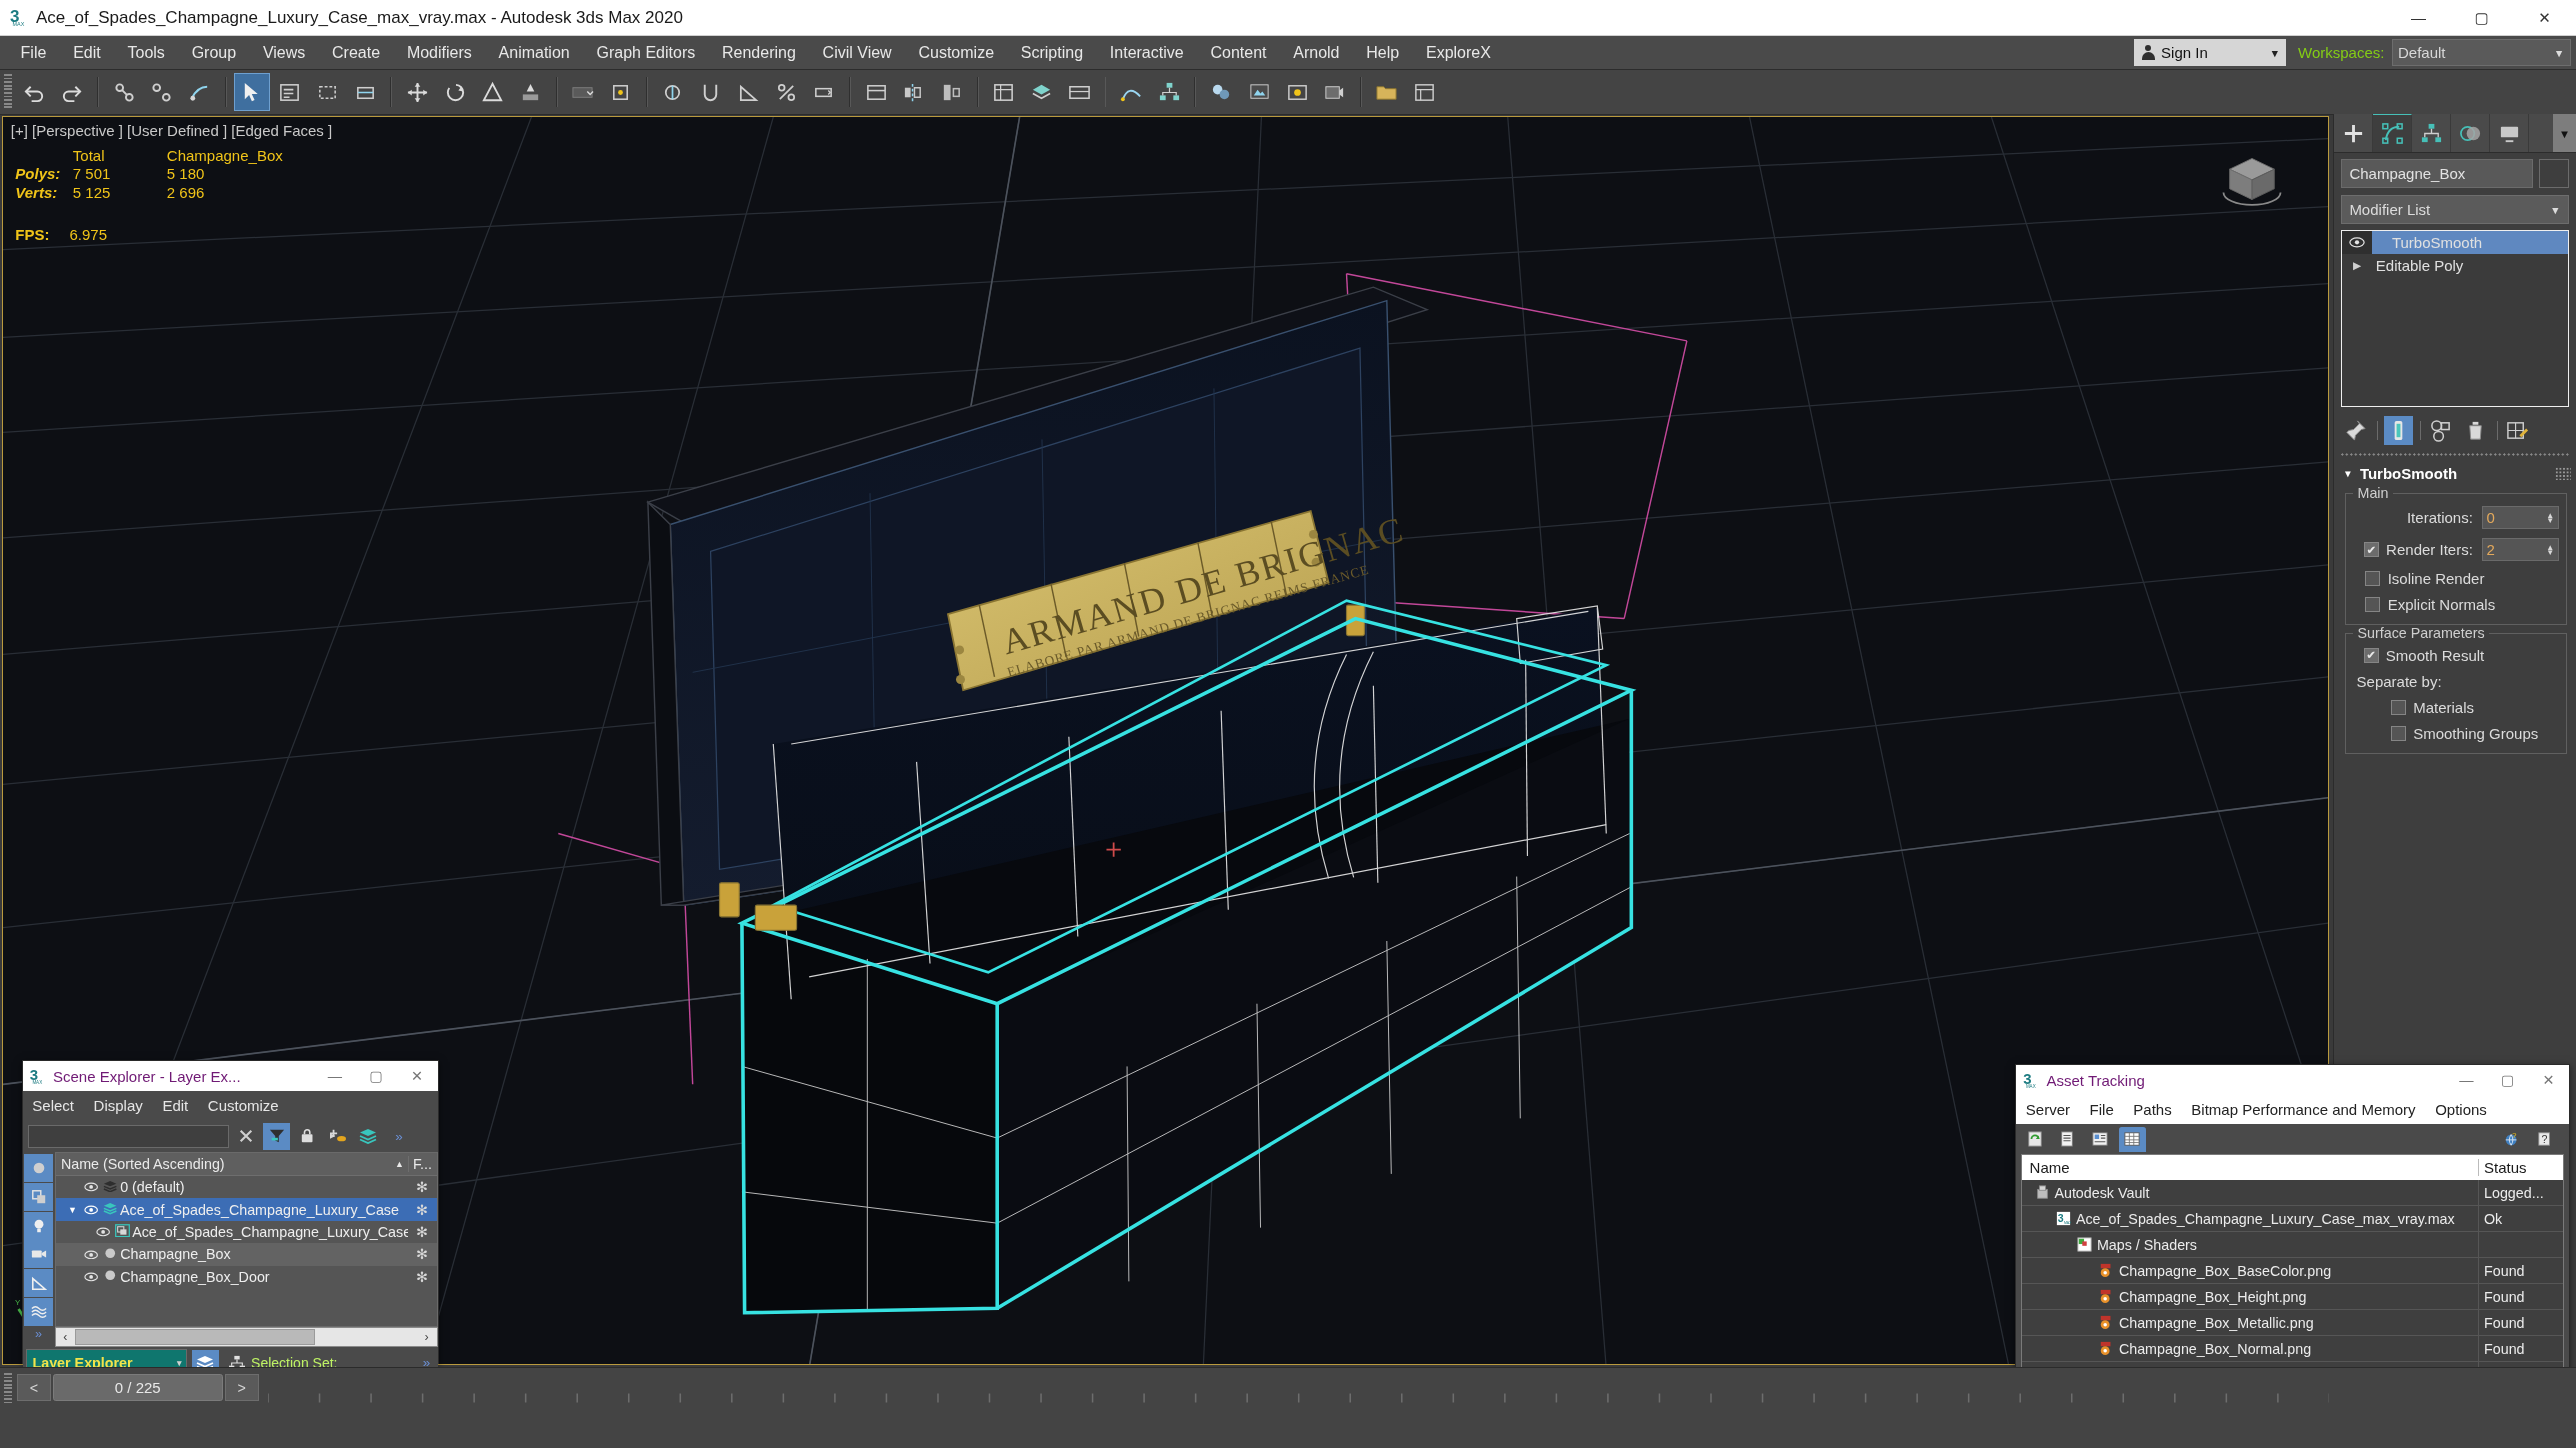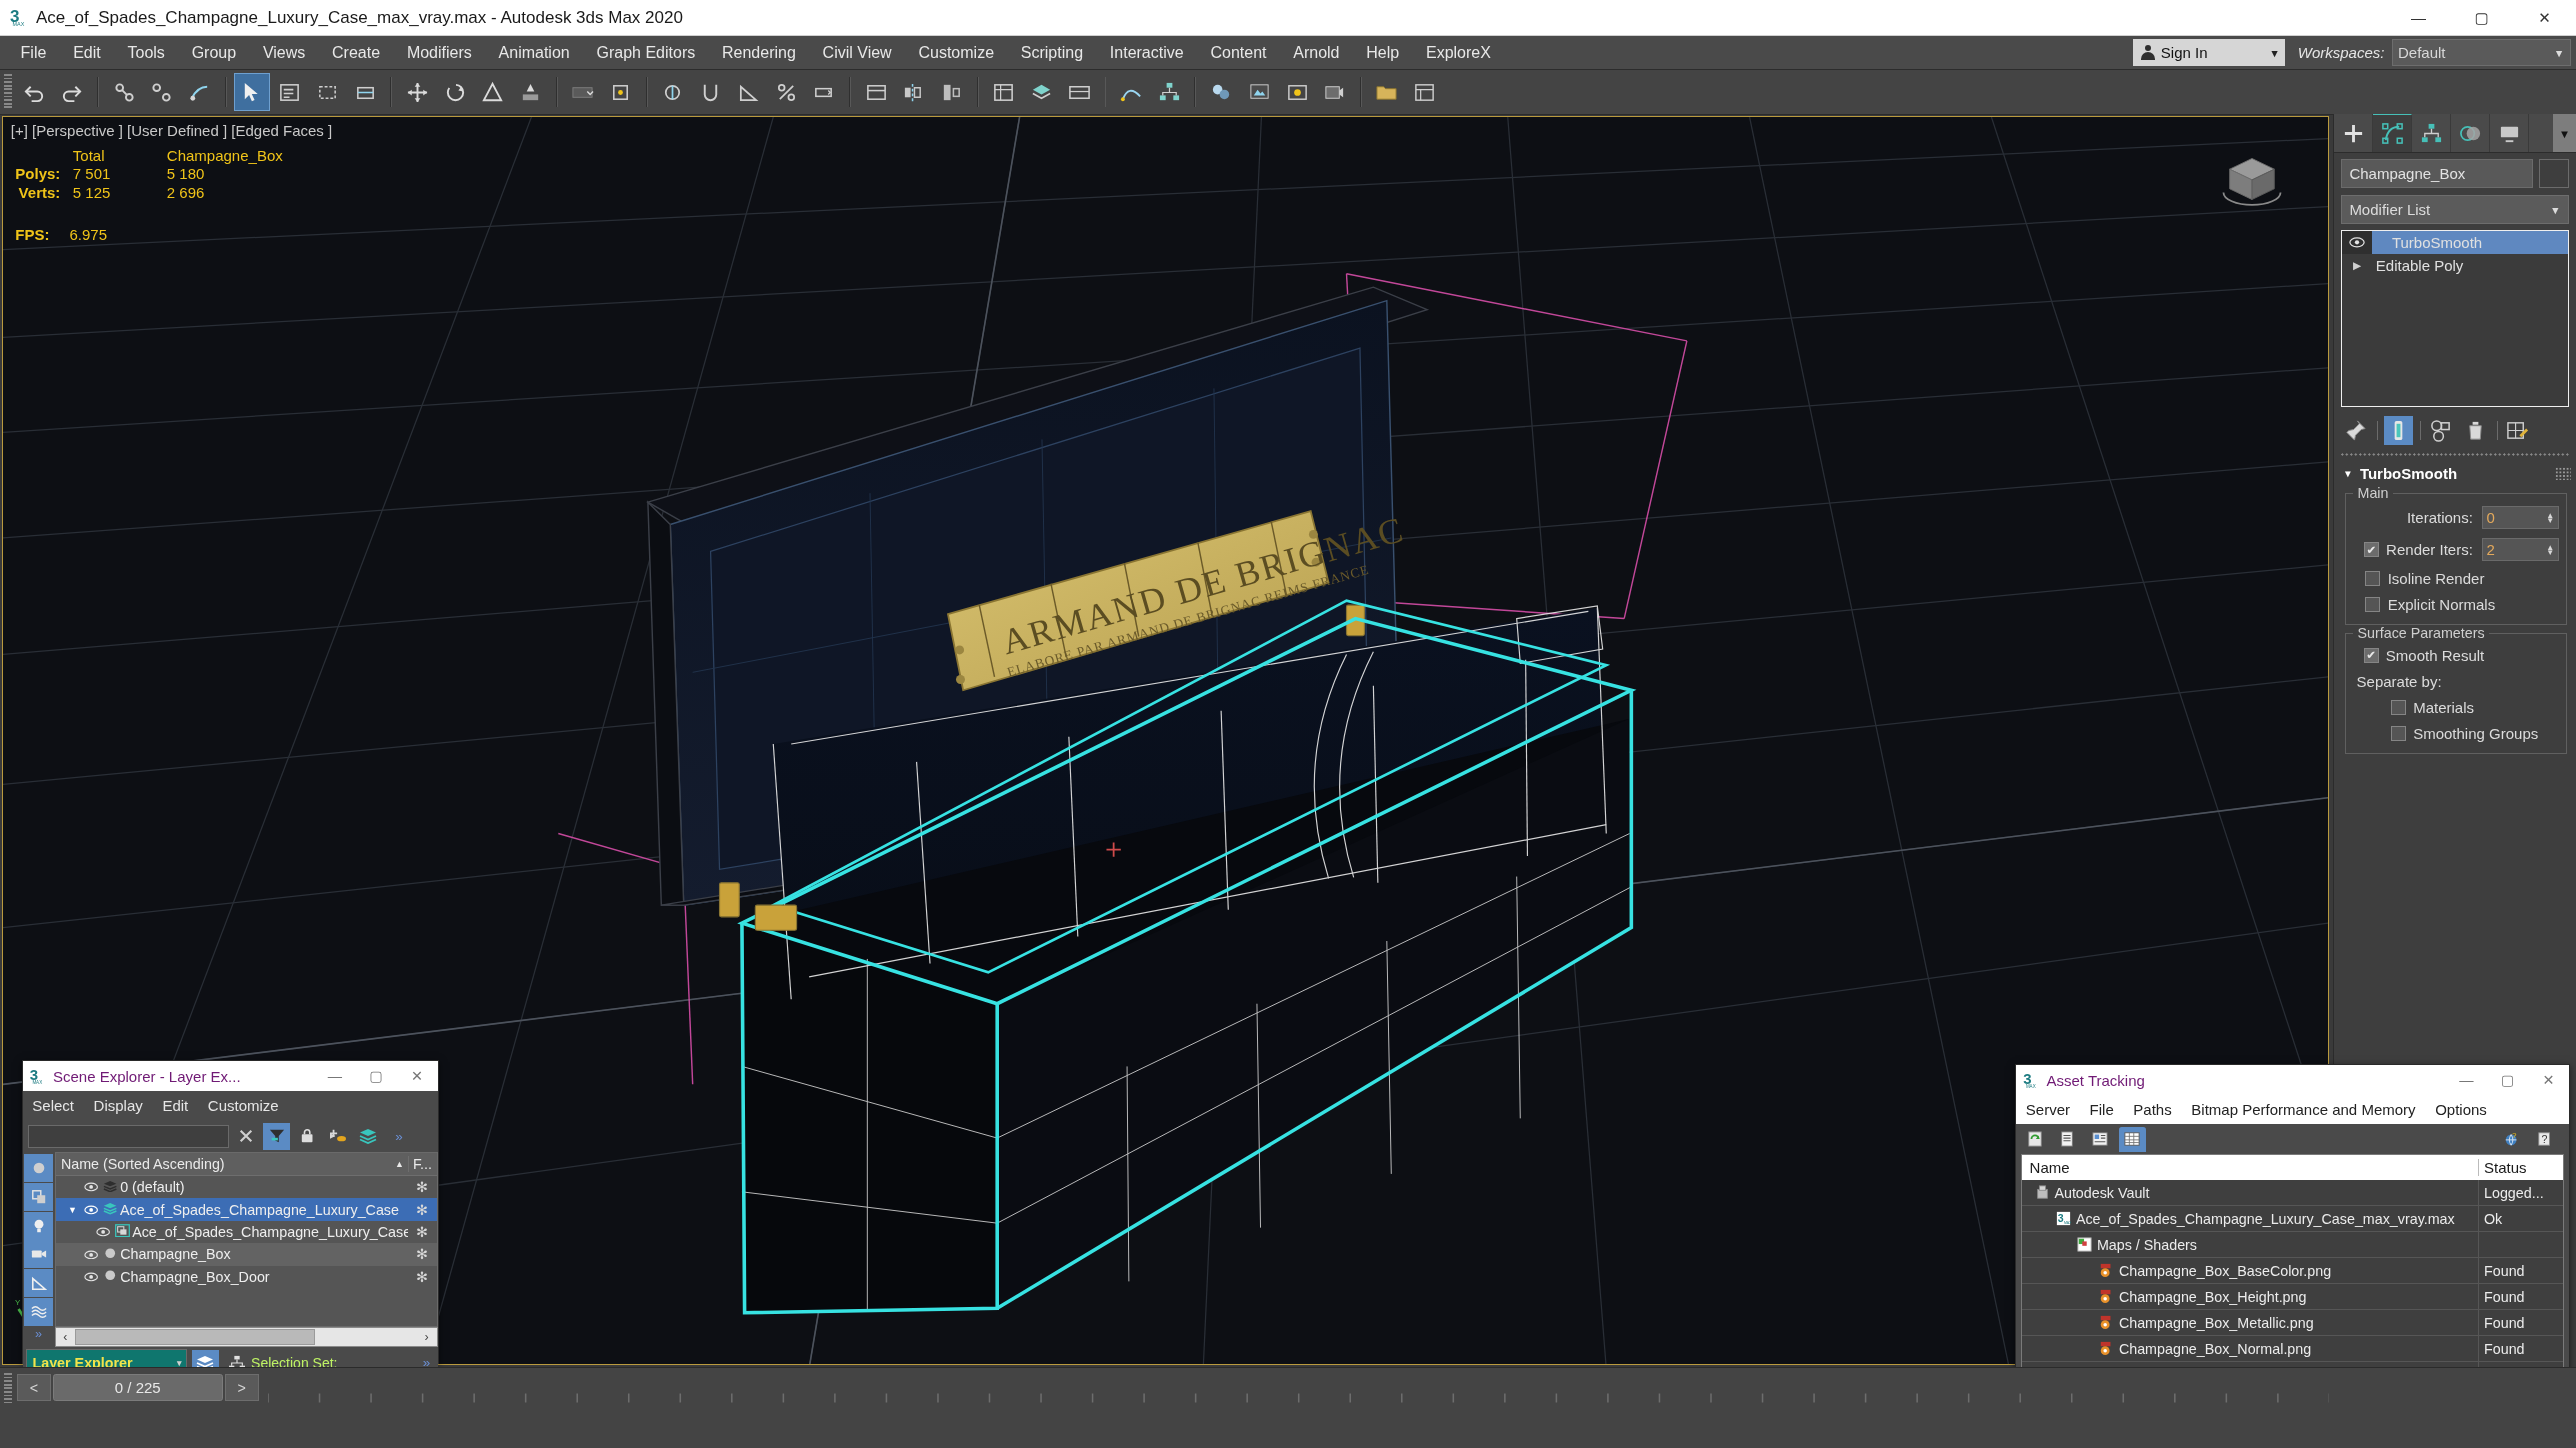--- a/index.html
+++ b/index.html
@@ -28,21 +28,21 @@
   #menu-right { margin-left:auto; display:flex; align-items:center; padding-right:5.4px; }
   #signin { background:#d6d6d6; height:27px; display:flex; align-items:center;
             padding:0 5.4px 0 7.2px; margin-right:12.5px; min-width:152px; }
   #signin .pic { width:15px; height:15px; margin-right:5.4px; position:relative; }
   #signin .pic::before { content:""; position:absolute; left:4.5px; top:0; width:6.3px;
             height:6.3px; border-radius:50%; background:#303030; }
   #signin .pic::after { content:""; position:absolute; left:0.9px; top:7.2px; width:13.4px;
             height:8px; border-radius:7.2px 7.2px 0 0; background:#303030; }
   #signin .lbl { font-size:15px; color:#111; }
   #signin .caret { margin-left:auto; font-size:10.7px; color:#222; padding-left:18px;}
-  #ws-label { color:#e5e5e5; font-size:15px; margin-right:7.2px;font-style:italic; }
+  #ws-label { color:#84cc16; font-size:15px; margin-right:7.2px; }
   #ws-select { background:#5a5a5a; border:0.9px solid #6d6d6d; height:27px; width:179px;
                display:flex; align-items:center; padding:0 5.4px; }
   #ws-select .val { color:#d8d8d8; font-size:15px; }
   #ws-select .caret { margin-left:auto; font-size:10.7px; color:#ddd; }
 
   
   #toolbar { height:45px; background:#444444; display:flex; align-items:center;
              border-bottom:0.9px solid #2b2b2b; padding-left:3.6px; }
   .tgrip { width:8px; height:36px; margin-right:3.6px;
            background:repeating-linear-gradient(to bottom,#888 0 1.8px,#444 1.8px 3.6px); }
@@ -60,21 +60,21 @@
   #viewport { position:absolute; left:1.8px; top:1.8px; right:247px; bottom:1.8px;
               background:#0d0f14; border:0.9px solid #b99a3e; overflow:hidden; }
   #vp-canvas { position:absolute; inset:0; }
 
   
   #vp-label { position:absolute; left:8px; top:5.4px; color:#c9c9c9; font-size:15px;
               white-space:nowrap; }
   #vp-stats { position:absolute; left:12.5px; top:29px; color:#f0c419; font-size:15px; }
   #vp-stats table { border-collapse:collapse; }
   #vp-stats td { padding:0.9px 0; color:#f0c419; font-size:15px; }
-  #vp-stats td.lbl { text-align:right; padding-right:12.5px; font-weight:bold; }
+  #vp-stats td.lbl { padding-right:12.5px; font-weight:bold;font-style:italic; }
   #vp-stats td.c2 { min-width:94px; }
   #vp-fps { position:absolute; left:12.5px; top:109px; color:#f0c419; font-size:15px; }
   #vp-fps .lbl { display:inline-block; width:50px; font-weight:bold; }
 
   #viewcube { position:absolute; right:43px; top:29px; width:66px; height:66px; }
 
   #axis-tripod { position:absolute; left:12.5px; bottom:19.7px; width:63px; height:63px; }
 
   
   #cmdpanel { position:absolute; right:0; top:0; width:243px; bottom:0;

